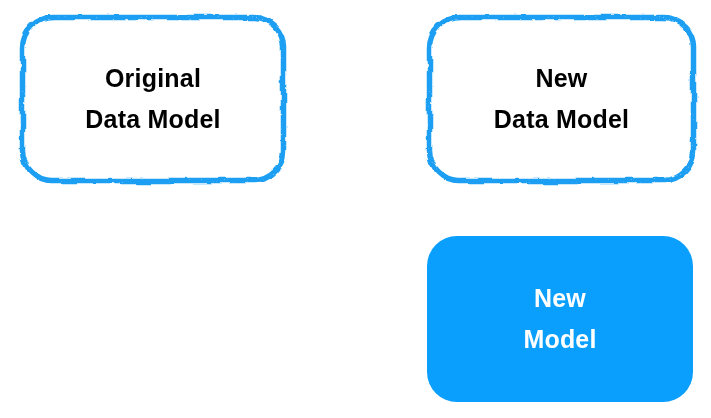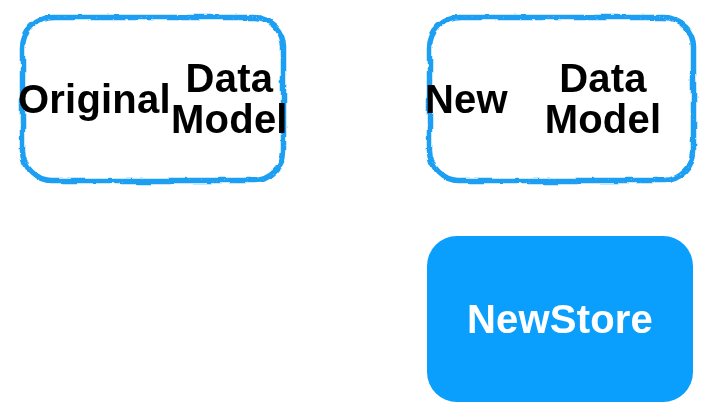--- a/index.html
+++ b/index.html
@@ -22,25 +22,25 @@
     position: absolute;
     left: 0;
     top: 0;
     overflow: visible;
     display: block;
   }
   .box .label {
     position: absolute;
     inset: 0;
     display: flex;
-    flex-direction: row;
+    flex-direction: column;
     align-items: center;
     justify-content: center;
     text-align: center;
-    font-size: 40px;
+    font-size: 25px;
     font-weight: 600;
     line-height: 41px;
     letter-spacing: 0.2px;
     color: #000000;
   }
   .box-original { left: 18px;  top: 13px;  width: 270px; height: 172px; }
   .box-newmodel { left: 425px; top: 13px;  width: 273px; height: 172px; }
   .box-newstore { left: 427px; top: 236px; width: 266px; height: 166px; }
   .box-newstore .label { color: #ffffff; }
   .defs-holder { position: absolute; width: 0; height: 0; }
@@ -83,17 +83,17 @@
       <span>Data Model</span>
     </div>
   </div>
 
   <div class="box box-newstore">
     <svg width="266" height="166" viewBox="0 0 266 166">
       <rect x="0" y="0" width="266" height="166" rx="30" ry="30" fill="#0B9FFD"></rect>
     </svg>
     <div class="label">
       <span>New</span>
-      <span>Store</span>
+      <span>Model</span>
     </div>
   </div>
 
 </div>
 
 </body></html>

